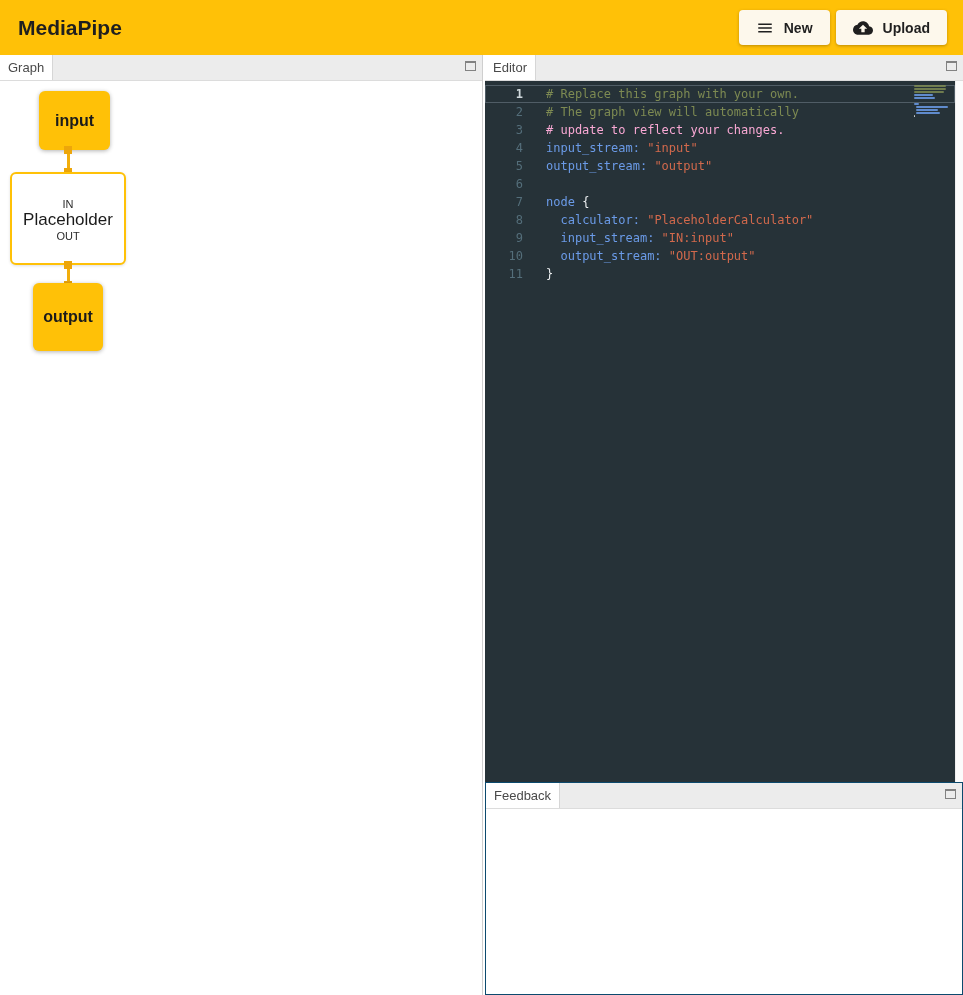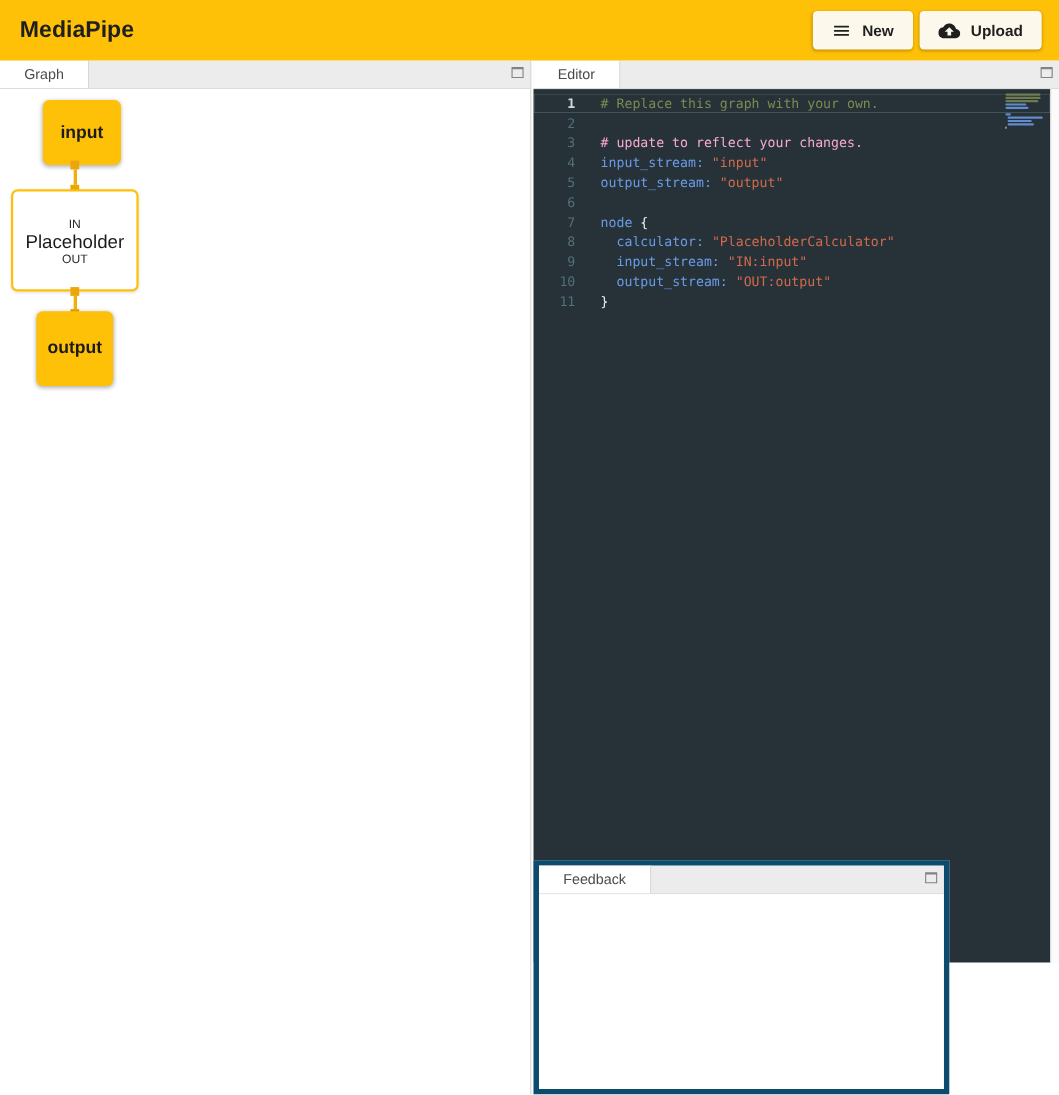--- a/index.html
+++ b/index.html
@@ -25,21 +25,21 @@
   }
   .btn-icon { display:flex; align-items:center; }
 
   
   .panel { position:absolute; background:#ffffff; }
   .panel-header {
     height:26px; background:#ececec; border-bottom:1px solid #dcdcdc;
     position:relative; display:flex;
   }
   .tab {
-    background:#ffffff; padding:0 22px; line-height:25px; font-size:13px;
+    background:#ffffff; padding:0 8px; line-height:25px; font-size:13px;
     color:#4a4a4a; border-right:1px solid #d6d6d6; cursor:pointer;
   }
   .maximize {
     position:absolute; right:6px; top:6px; width:11px; height:10px;
     border:1px solid #828282; border-top:2px solid #828282;
     background:transparent; cursor:pointer;
   }
 
   
   #graph-panel { left:0; top:55px; width:483px; height:940px; border-right:1px solid #cfcfcf; }
@@ -81,21 +81,21 @@
   }
   .code-line { display:flex; }
   .gutter { flex:none; width:38px; text-align:right; color:#546E7A; }
   .line-content { white-space:pre; padding-left:23px; }
   .code-line.active { box-shadow:inset 0 0 0 1px rgba(160,175,190,0.35); }
   .code-line.active .gutter { color:#CFD8DC; font-weight:bold; }
   .minimap { position:absolute; top:4px; right:3px; width:38px; display:flex; flex-direction:column; }
   .mm-line { height:2px; margin-bottom:1px; opacity:0.85; border-radius:1px; }
 
   
-  #feedback-panel { left:485px; top:782px; width:378px; height:213px; border:5px solid #0c4a6e; }
+  #feedback-panel { left:485px; top:782px; width:478px; height:213px; border:1px solid #0c4a6e; }
   .feedback-body { position:absolute; top:26px; left:0; right:0; bottom:0; background:#ffffff; }
 </style>
 </head>
 <body>
 
 <header class="app-header">
   <div class="app-title">MediaPipe</div>
   <div class="header-buttons">
     <button class="hdr-btn">
       <span class="btn-icon">
@@ -152,20 +152,21 @@
     <span class="maximize"></span>
   </div>
   <div class="editor-body">
     <div id="editor-lines">
         <div class="code-line active">
           <span class="gutter">1</span>
           <span class="line-content"><span style="color: rgb(125, 138, 82);"># Replace this graph with your own.</span></span>
         </div>
         <div class="code-line">
           <span class="gutter">2</span>
+          <span class="line-content"><span style="color: rgb(125, 138, 82);"># The graph view will automatically</span></span>
         </div>
         <div class="code-line">
           <span class="gutter">3</span>
           <span class="line-content"><span style="color: #f9a8d4;"># update to reflect your changes.</span></span>
         </div>
         <div class="code-line">
           <span class="gutter">4</span>
           <span class="line-content"><span style="color: rgb(107, 155, 232);">input_stream:</span><span style="color: rgb(236, 239, 241);"> </span><span style="color: rgb(210, 105, 76);">"input"</span></span>
         </div>
         <div class="code-line">

